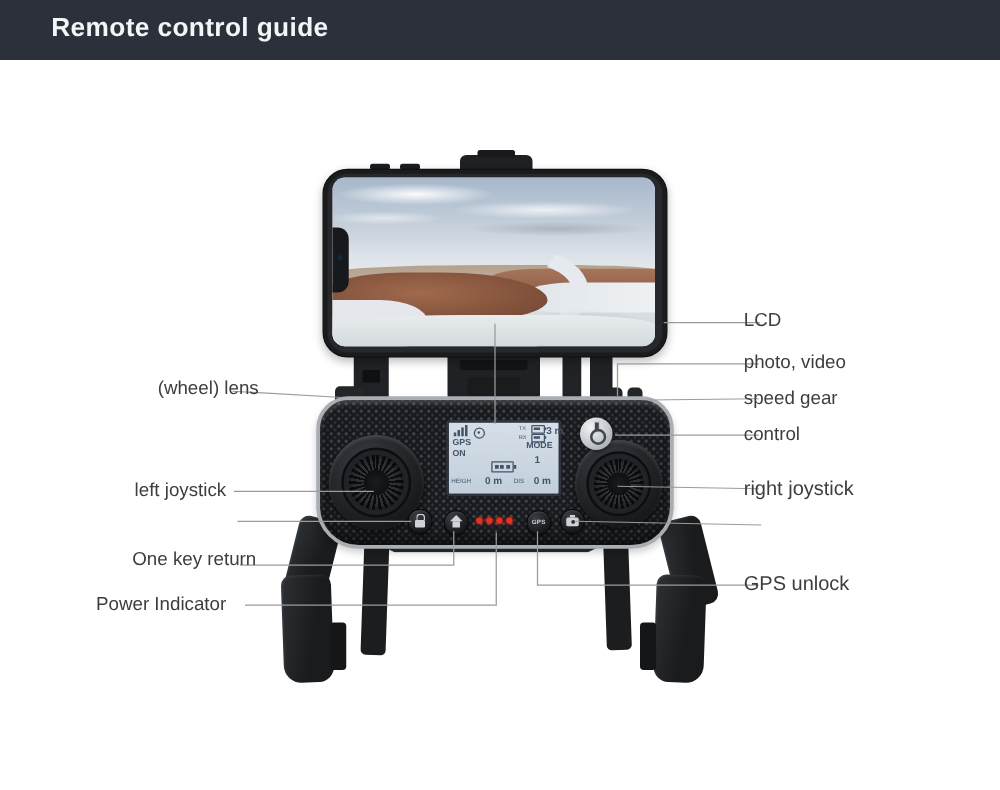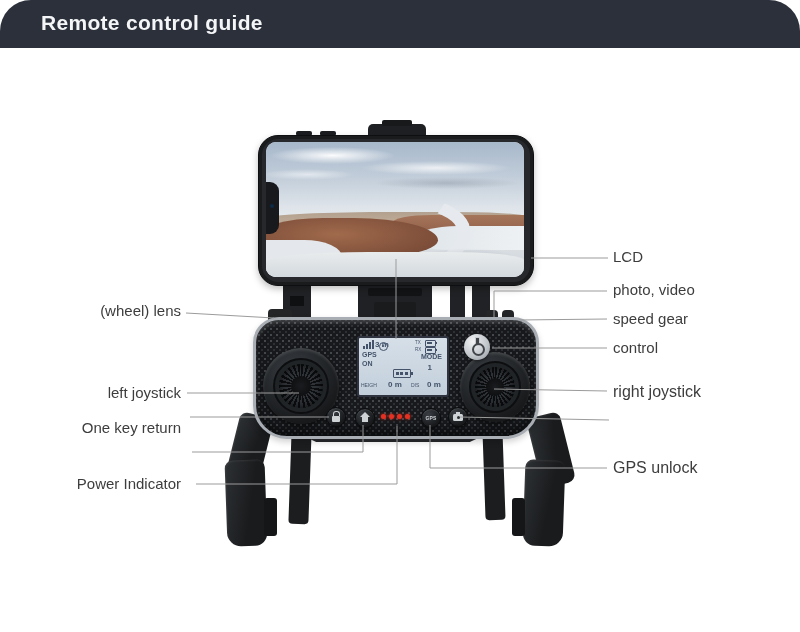--- a/index.html
+++ b/index.html
@@ -1,17 +1,17 @@
 <!DOCTYPE html>
 <html><head>
 <meta charset="utf-8">
 <style>
   html,body{margin:0;padding:0;background:#ffffff;}
   #stage{position:relative;width:800px;height:632px;background:#ffffff;overflow:hidden;
-         font-family:"Liberation Sans","DejaVu Sans",sans-serif;border-radius:31px;}
+         font-family:"Liberation Sans","DejaVu Sans",sans-serif;}
   .abs{position:absolute;}
 
   
   #header{left:0;top:0;width:800px;height:48px;background:#2b303b;z-index:20;}
   #header .title{left:41px;top:11px;font-size:21px;font-weight:700;color:#f4f5f6;letter-spacing:.3px;}
 
   
   #phone{left:258px;top:135px;width:274px;height:149px;background:#26282b;border:1px solid #0e0f10;
          border-radius:20px;box-shadow:inset 0 0 0 3px #191b1d,0 3px 7px rgba(0,0,0,.25);z-index:3;}
   #screen{left:266px;top:142px;width:258px;height:135px;border-radius:10px;overflow:hidden;
@@ -118,21 +118,21 @@
   .cam-lens{position:absolute;left:8px;top:8px;width:3px;height:3px;background:#2a2d31;border-radius:50%;}
   .cam-top{position:absolute;left:7px;top:4px;width:4px;height:2px;background:#cfd3d6;}
 
   
   #leaders{left:0;top:0;z-index:9;}
 
   
   .lbl{color:#3d3d3d;font-size:15px;line-height:16px;z-index:10;}
   .lbl span{display:block;}
   .lbl-left{left:0;width:181px;text-align:right;}
-  .lbl-right{left:613px;text-align:left;}
+  .lbl-right{left:595px;text-align:left;}
   .lbl-big{font-size:16px;line-height:17px;}
   .lbl-small{font-size:12px;line-height:14px;}
 </style>
 </head>
 <body>
 
 <div id="stage">
 
   <div id="header" class="abs">
     <div class="abs title">Remote control guide</div>
@@ -209,21 +209,21 @@
   <div id="lcd" class="abs">
     <div>
       <span class="sigbar" style="left:4px;height:3px;bottom:auto;top:8px;"></span>
       <span class="sigbar" style="left:7px;height:5px;bottom:auto;top:6px;"></span>
       <span class="sigbar" style="left:10px;height:7px;bottom:auto;top:4px;"></span>
       <span class="sigbar" style="left:13px;height:9px;bottom:auto;top:2px;"></span>
     </div>
     <div id="lcd-compass" class="abs">
         <i></i>
       </div>
-    <div class="t" style="left:16px;top:2px;font-size:8px;font-weight:700;">3 m</div>
+    <div class="t" style="left:48px;top:2px;font-size:8px;font-weight:700;padding-left:30px;">3 m</div>
     <div class="t" style="left:56px;top:2px;font-size:4.5px;">TX</div>
     <div class="batt" style="left:66px;top:2px;width:9px;height:5px;">
         <i style="left:1px;top:1px;width:5px;height:2px;"></i>
         <i style="right:-2px;top:1px;width:1px;height:2px;"></i>
       </div>
     <div class="t" style="left:56px;top:9px;font-size:4.5px;">RX</div>
     <div class="batt" style="left:66px;top:9px;width:9px;height:5px;">
         <i style="left:1px;top:1px;width:5px;height:2px;"></i>
         <i style="right:-2px;top:1px;width:1px;height:2px;"></i>
       </div>
@@ -281,27 +281,27 @@
       <path d="M531,258 L608,258"></path>
       <path d="M607,291 L494,291 L494,317"></path>
       <path d="M607,319 L519,320"></path>
       <path d="M607,348 L492,348"></path>
       <path d="M607,391 L494,389"></path>
       <path d="M609,420 L460,417"></path>
       <path d="M607,468 L430,468 L430,425"></path>
     </g>
   </svg>
 
-  <div class="abs lbl lbl-left" style="top:303px;">
+  <div class="abs lbl lbl-left" style="top:303px;margin-left:26px;">
     <span>(wheel) lens</span>
   </div>
   <div class="abs lbl lbl-left" style="top:385px;">
     <span>left joystick</span>
   </div>
-  <div class="abs lbl lbl-left" style="top:420px;">
+  <div class="abs lbl lbl-left" style="top:440px;margin-left:24px;">
     <span>One key return</span>
   </div>
   <div class="abs lbl lbl-left" style="top:476px;">
     <span>Power Indicator</span>
   </div>
 
   <div class="abs lbl lbl-right" style="top:249px;">
     <span>LCD</span>
   </div>
   <div class="abs lbl lbl-right" style="top:282px;">

